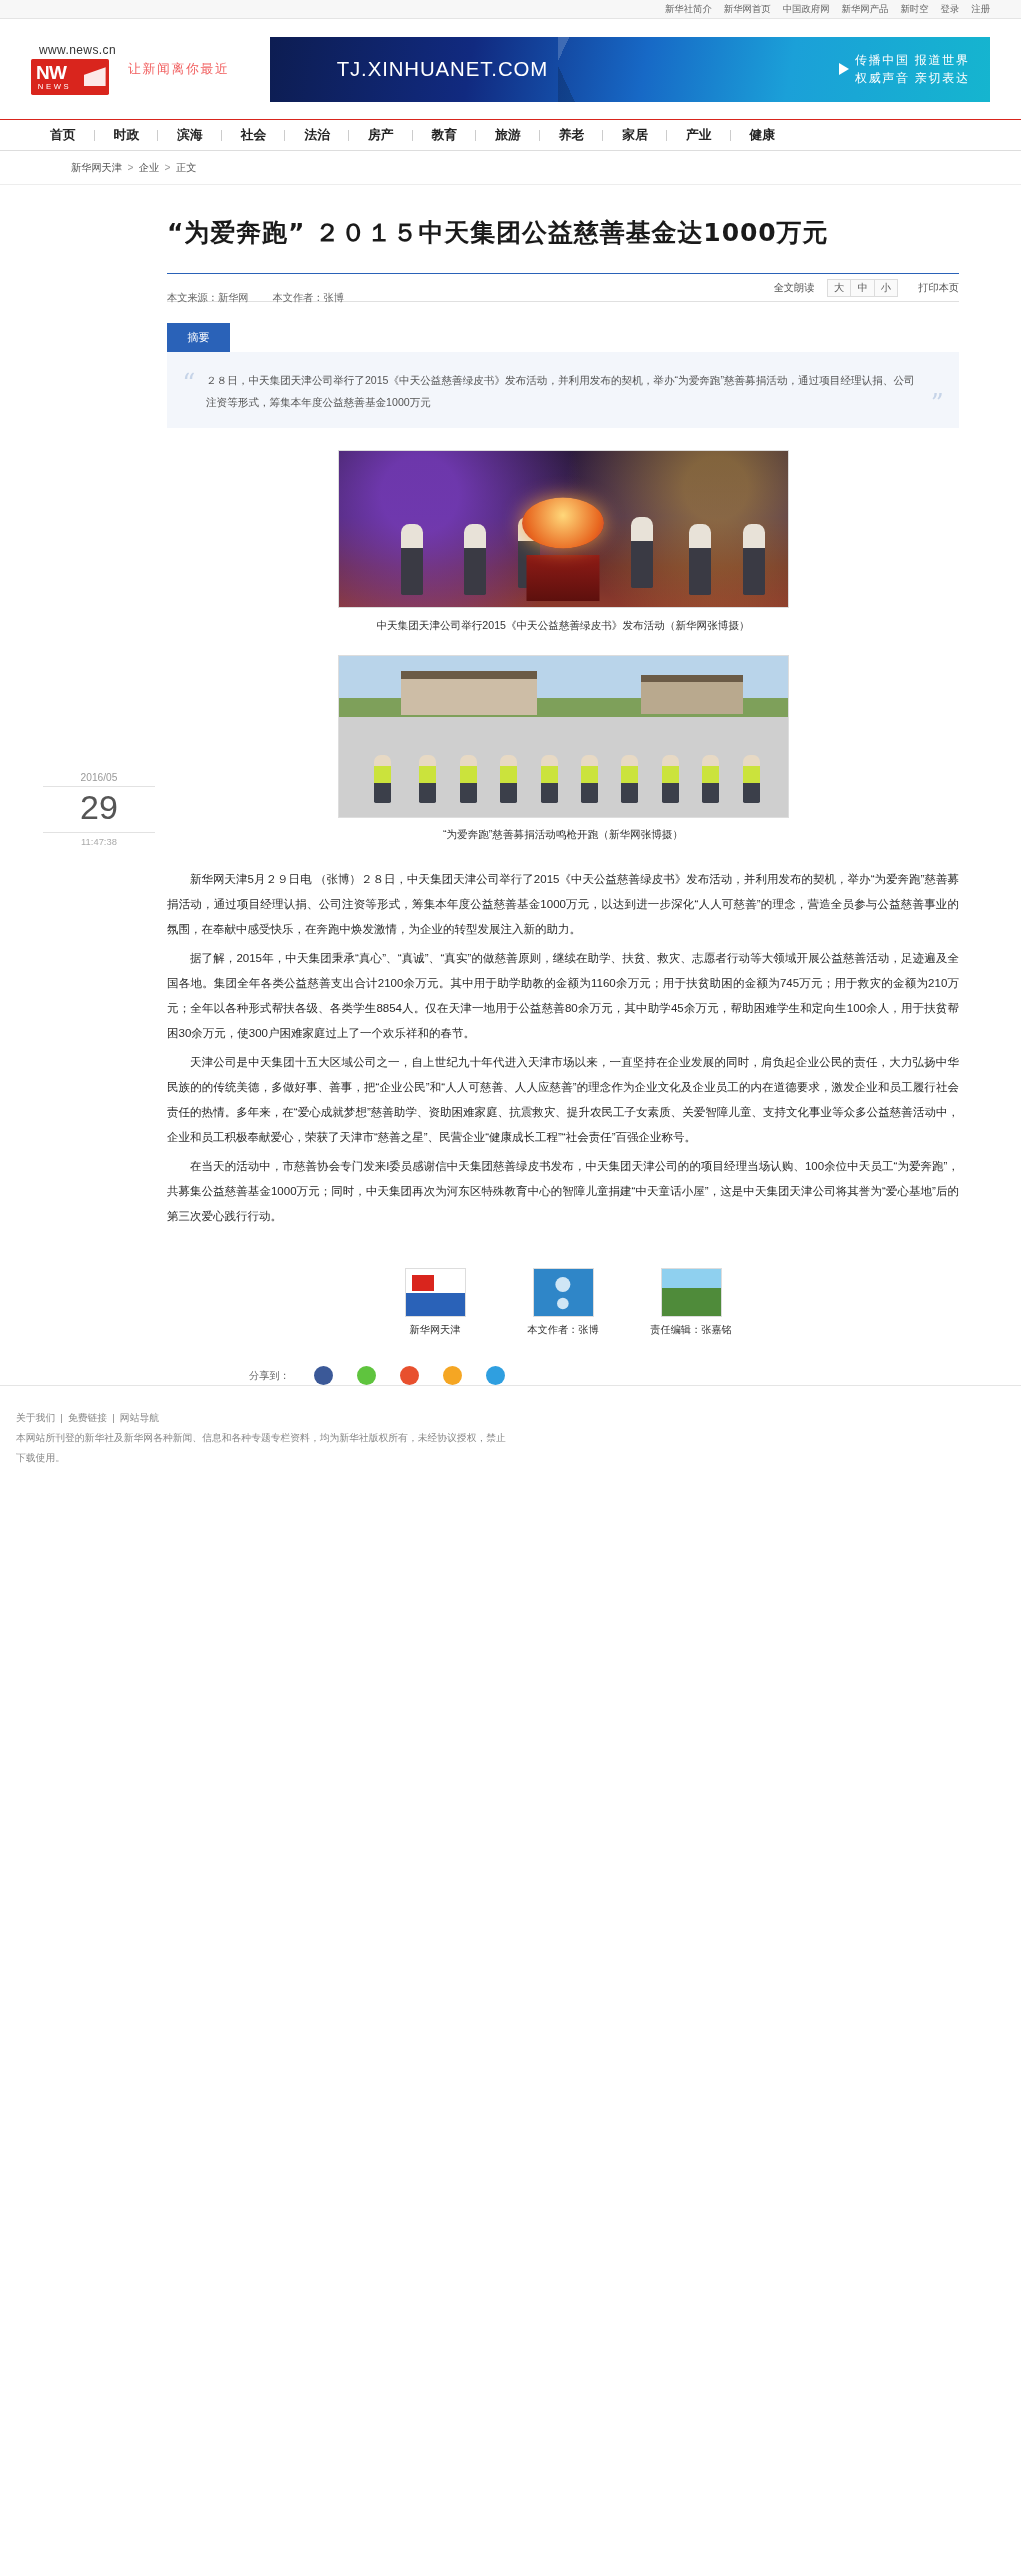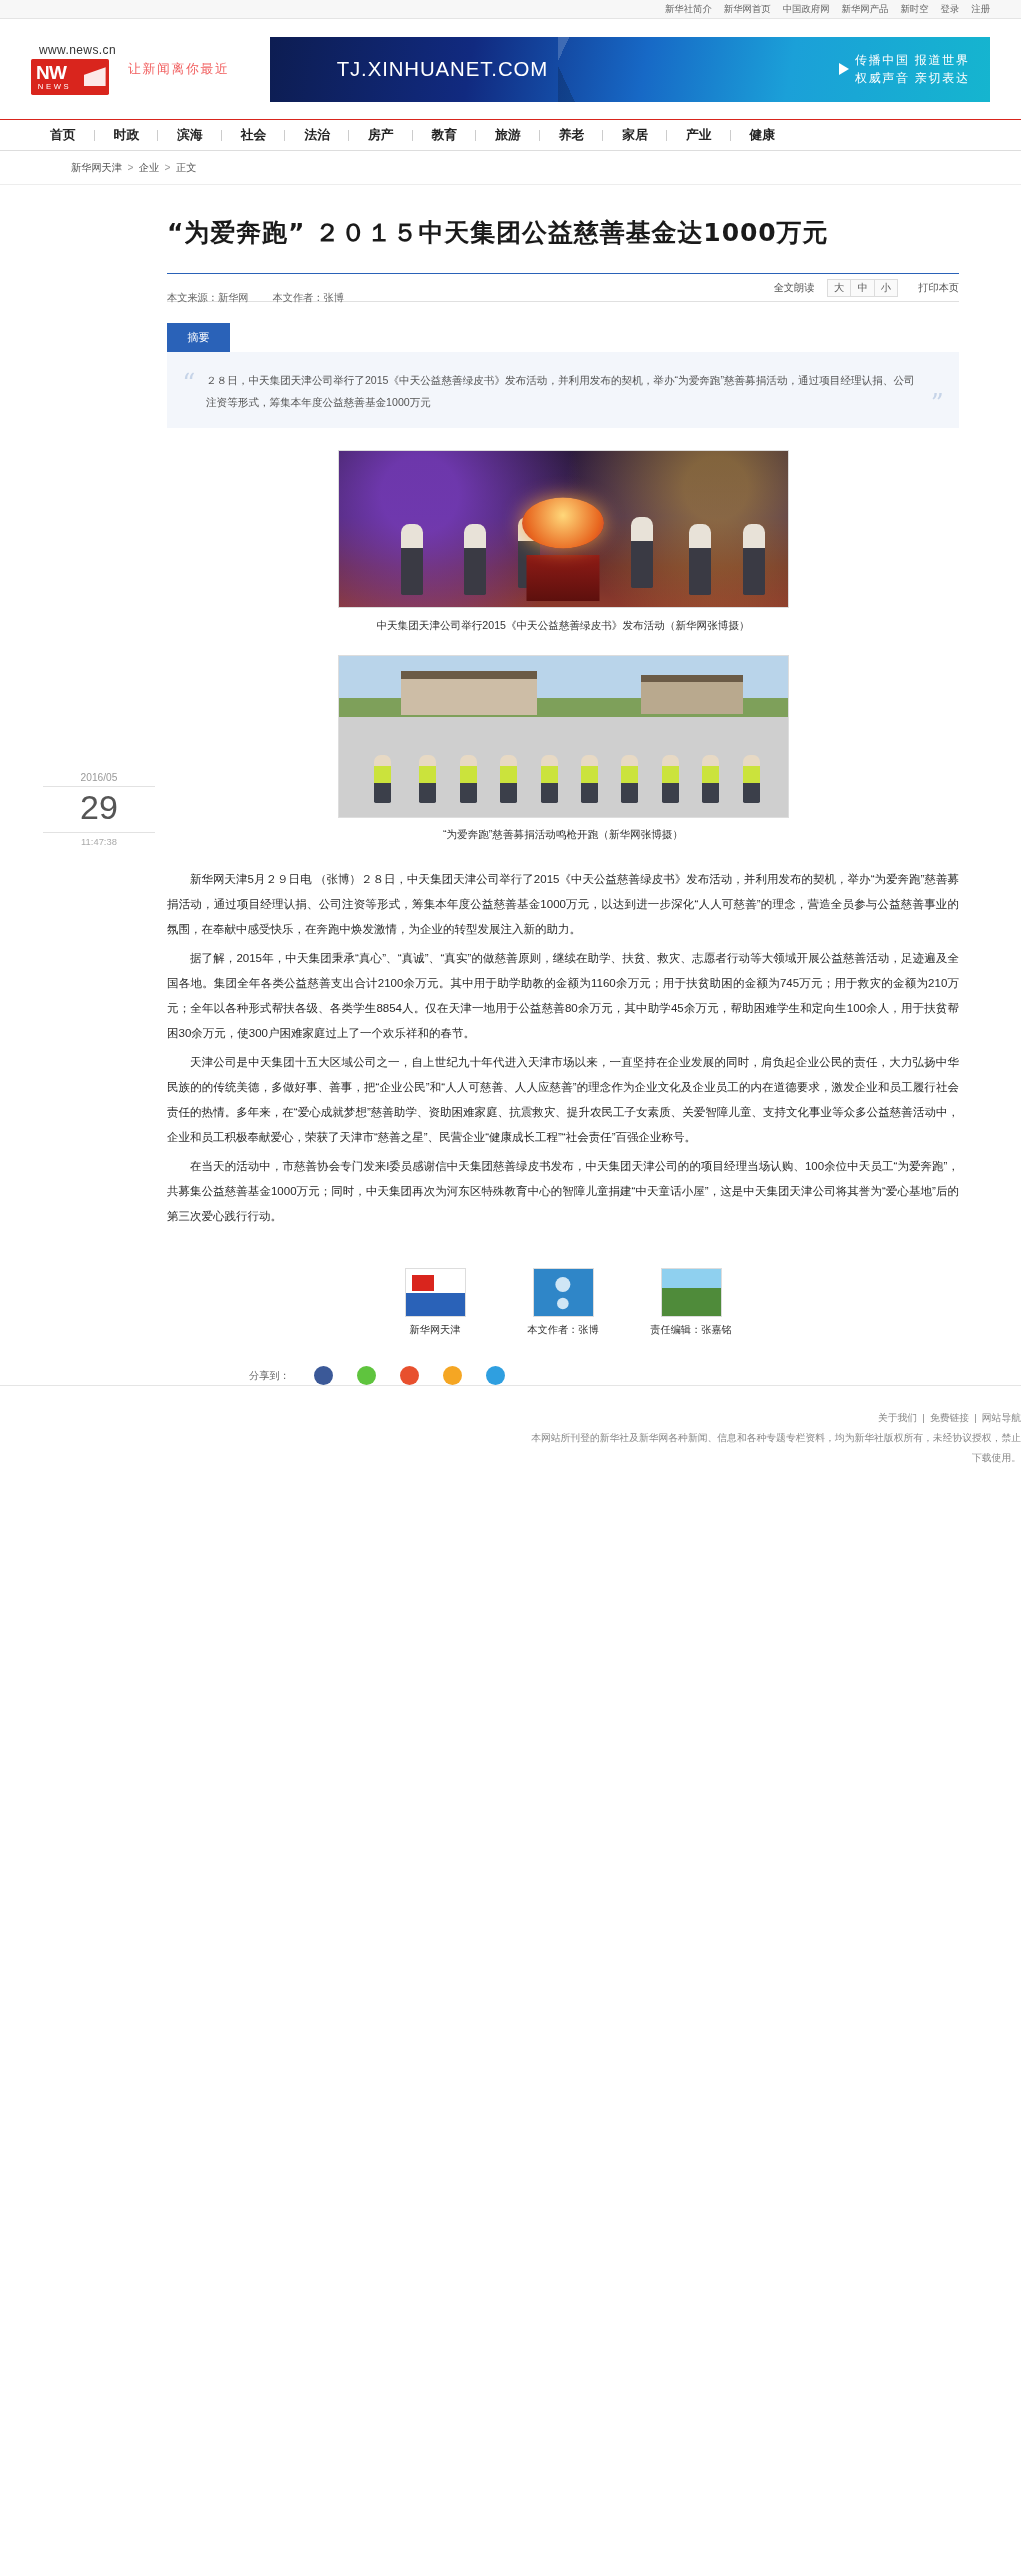--- a/index.html
+++ b/index.html
@@ -387,22 +387,22 @@
   .closeline {
     text-align:center;
     margin:44px 0 24px;
     font-size:10.2px;
     color:#666;
   }
 
   
   .footer {
     border-top:0.9px solid #e5e5e5;
-    padding:22px 0 29px;
-    text-align:right;
+    padding:22px 16px 29px;
+    text-align:left;
     font-size:9.8px;
     color:#888;
     line-height:2;
     background:#fff;
   }
   .footer a { color:#888; text-decoration:none; }
   .footer .links span { padding:0 5.1px; }
 </style>
 </head>
 <body>

